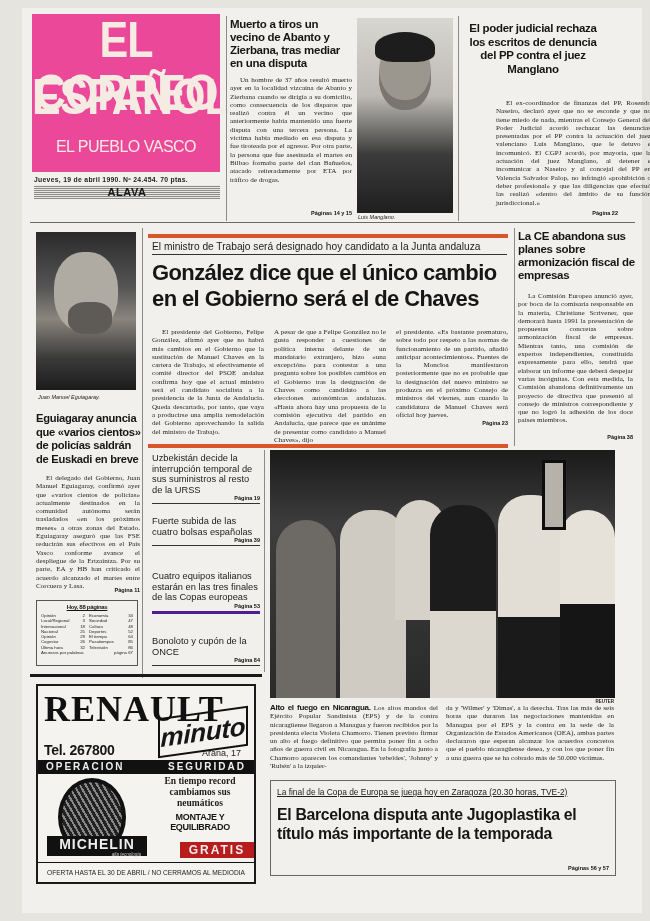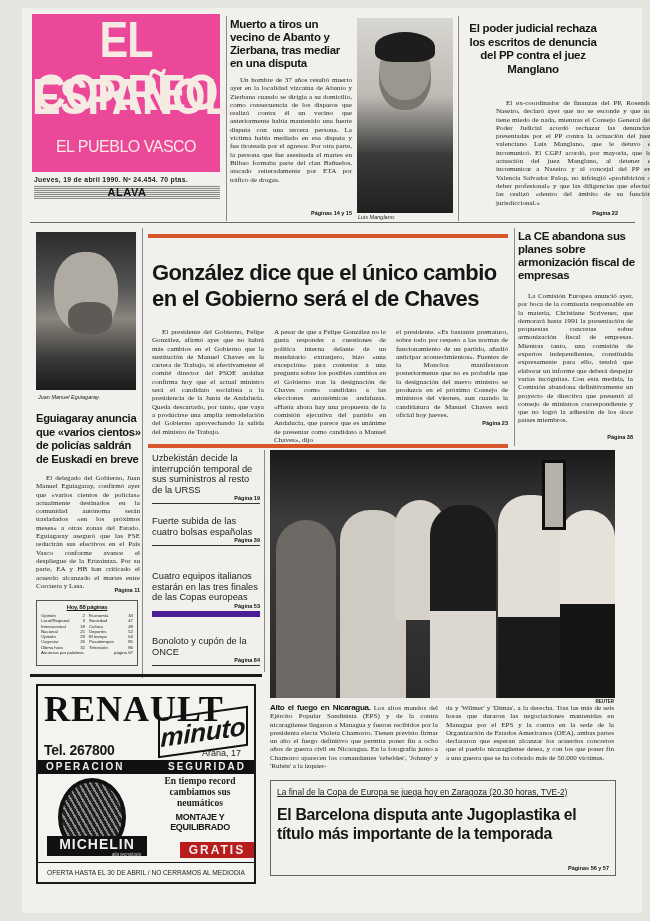--- a/index.html
+++ b/index.html
@@ -55,20 +55,21 @@
   <div class="hline" style="left:8px;top:214px;width:605px;"></div>
 
   <div class="abs photo" style="left:14px;top:224px;width:100px;height:158px;background:linear-gradient(180deg,#2b2b2b 0%,#555 35%,#8a857d 55%,#3a3a3a 80%,#1b1b1b 100%);">
     <div class="abs" style="left:18px;top:20px;width:64px;height:80px;border-radius:45%;background:#b0aba2;"></div>
     <div class="abs" style="left:32px;top:70px;width:44px;height:32px;border-radius:40%;background:#5e5a55;"></div>
   </div>
   <div class="abs caption" style="left:16px;top:386px;width:100px;">Juan Manuel Eguiagaray.</div>
   <div class="vline" style="left:120px;top:220px;height:450px;"></div>
 
   <div class="abs" style="left:126px;top:226px;width:360px;height:4px;background:#d9552a;"></div>
+  <div class="abs sans" style="left:130px;top:233px;width:355px;font-size:10.2px;border-bottom:1px solid #333;padding-bottom:2px;">El ministro de Trabajo será designado hoy candidato a la Junta andaluza</div>
   <div class="abs hd" style="left:130px;top:252px;width:360px;font-size:22px;line-height:25px;letter-spacing:-0.6px;">González dice que el único cambio</div>
   <div class="abs hd" style="left:130px;top:278px;width:360px;font-size:22px;line-height:25px;letter-spacing:-0.6px;">en el Gobierno será el de Chaves</div>
   <div class="abs body-text" style="left:130px;top:320px;width:112px;">
       <p>El presidente del Gobierno, Felipe González, afirmó ayer que no habrá más cambios en el Gobierno que la sustitución de Manuel Chaves en la cartera de Trabajo, si efectivamente el comité director del PSOE andaluz confirma hoy que el actual ministro será el candidato socialista a la presidencia de la Junta de Andalucía. Queda descartado, por tanto, que vaya a producirse una amplia remodelación del Gobierno aprovechando la salida del ministro de Trabajo.</p>
     </div>
   <div class="abs body-text" style="left:252px;top:320px;width:112px;">
       <p style="text-indent:0;">A pesar de que a Felipe González no le gusta responder a cuestiones de política interna delante de un mandatario extranjero, hizo «una excepción» para contestar a una pregunta sobre los posibles cambios en el Gobierno tras la designación de Chaves como candidato a las elecciones autonómicas andaluzas. «Hasta ahora hay una propuesta de la comisión ejecutiva del partido en Andalucía, que parece que es unánime de presentar como candidato a Manuel Chaves», dijo</p>
     </div>
   <div class="abs body-text" style="left:374px;top:320px;width:112px;">
       <p style="text-indent:0;">el presidente. «Es bastante prematuro, sobre todo por respeto a las normas de funcionamiento de un partido, añadió anticipar acontecimientos». Fuentes de la Moncloa manifestaron posteriormente que no es probable que la designación del nuevo ministro se produzca en el próximo Consejo de ministros del viernes, aun cuando la candidatura de Manuel Chaves será oficial hoy jueves.</p>
@@ -164,21 +165,21 @@
   <div class="vline" style="left:242px;top:442px;height:222px;"></div>
 
   <div class="abs" style="left:130px;top:508px;width:108px;border-bottom:1px solid #333;padding-bottom:2px;">
     <div class="sans" style="font-size:9.3px;line-height:10.5px;color:#222;">Fuerte subida de las cuatro bolsas españolas</div>
     <div class="ref">Página 39</div>
   </div>
   <div class="abs" style="left:130px;top:445px;width:108px;border-bottom:1px solid #333;padding-bottom:2px;">
     <div class="sans" style="font-size:9.3px;line-height:10.5px;color:#222;">Uzbekistán decide la interrupción temporal de sus suministros al resto de la URSS</div>
     <div class="ref">Página 19</div>
   </div>
-  <div class="abs" style="left:130px;top:563px;width:108px;border-bottom:6px solid #4c1d95;padding-bottom:2px;">
+  <div class="abs" style="left:130px;top:563px;width:108px;border-bottom:3px solid #4c1d95;padding-bottom:2px;">
     <div class="sans" style="font-size:9.3px;line-height:10.5px;color:#222;">Cuatro equipos italianos estarán en las tres finales de las Copas europeas</div>
     <div class="ref">Página 53</div>
   </div>
   <div class="abs" style="left:130px;top:628px;width:108px;border-bottom:1px solid #333;padding-bottom:2px;">
     <div class="sans" style="font-size:9.3px;line-height:10.5px;color:#222;">Bonoloto y cupón de la ONCE</div>
     <div class="ref">Página 84</div>
   </div>
 
   <div class="abs photo" style="left:248px;top:442px;width:345px;height:248px;background:linear-gradient(180deg,#1a1a1a 0%,#3d3d3d 30%,#2a2a2a 100%);">
     <div class="abs" style="left:6px;top:70px;width:60px;height:178px;background:#6d6a65;border-radius:30px 30px 0 0;"></div>

